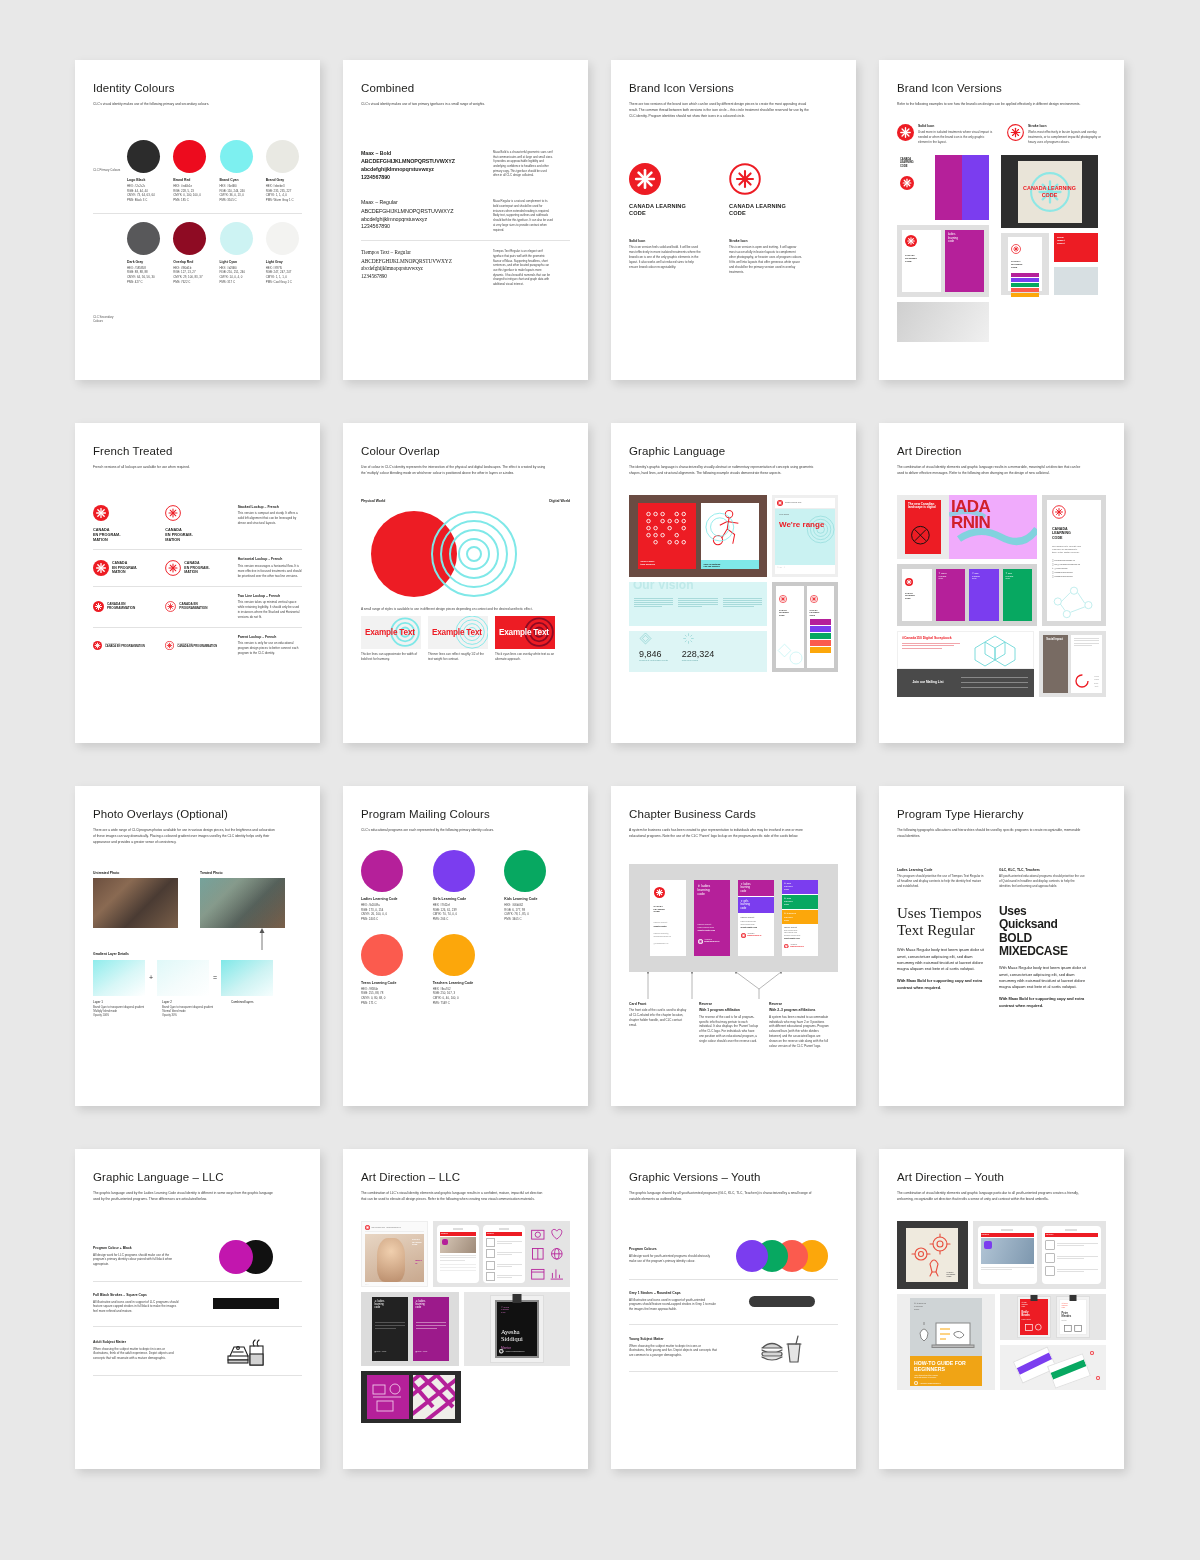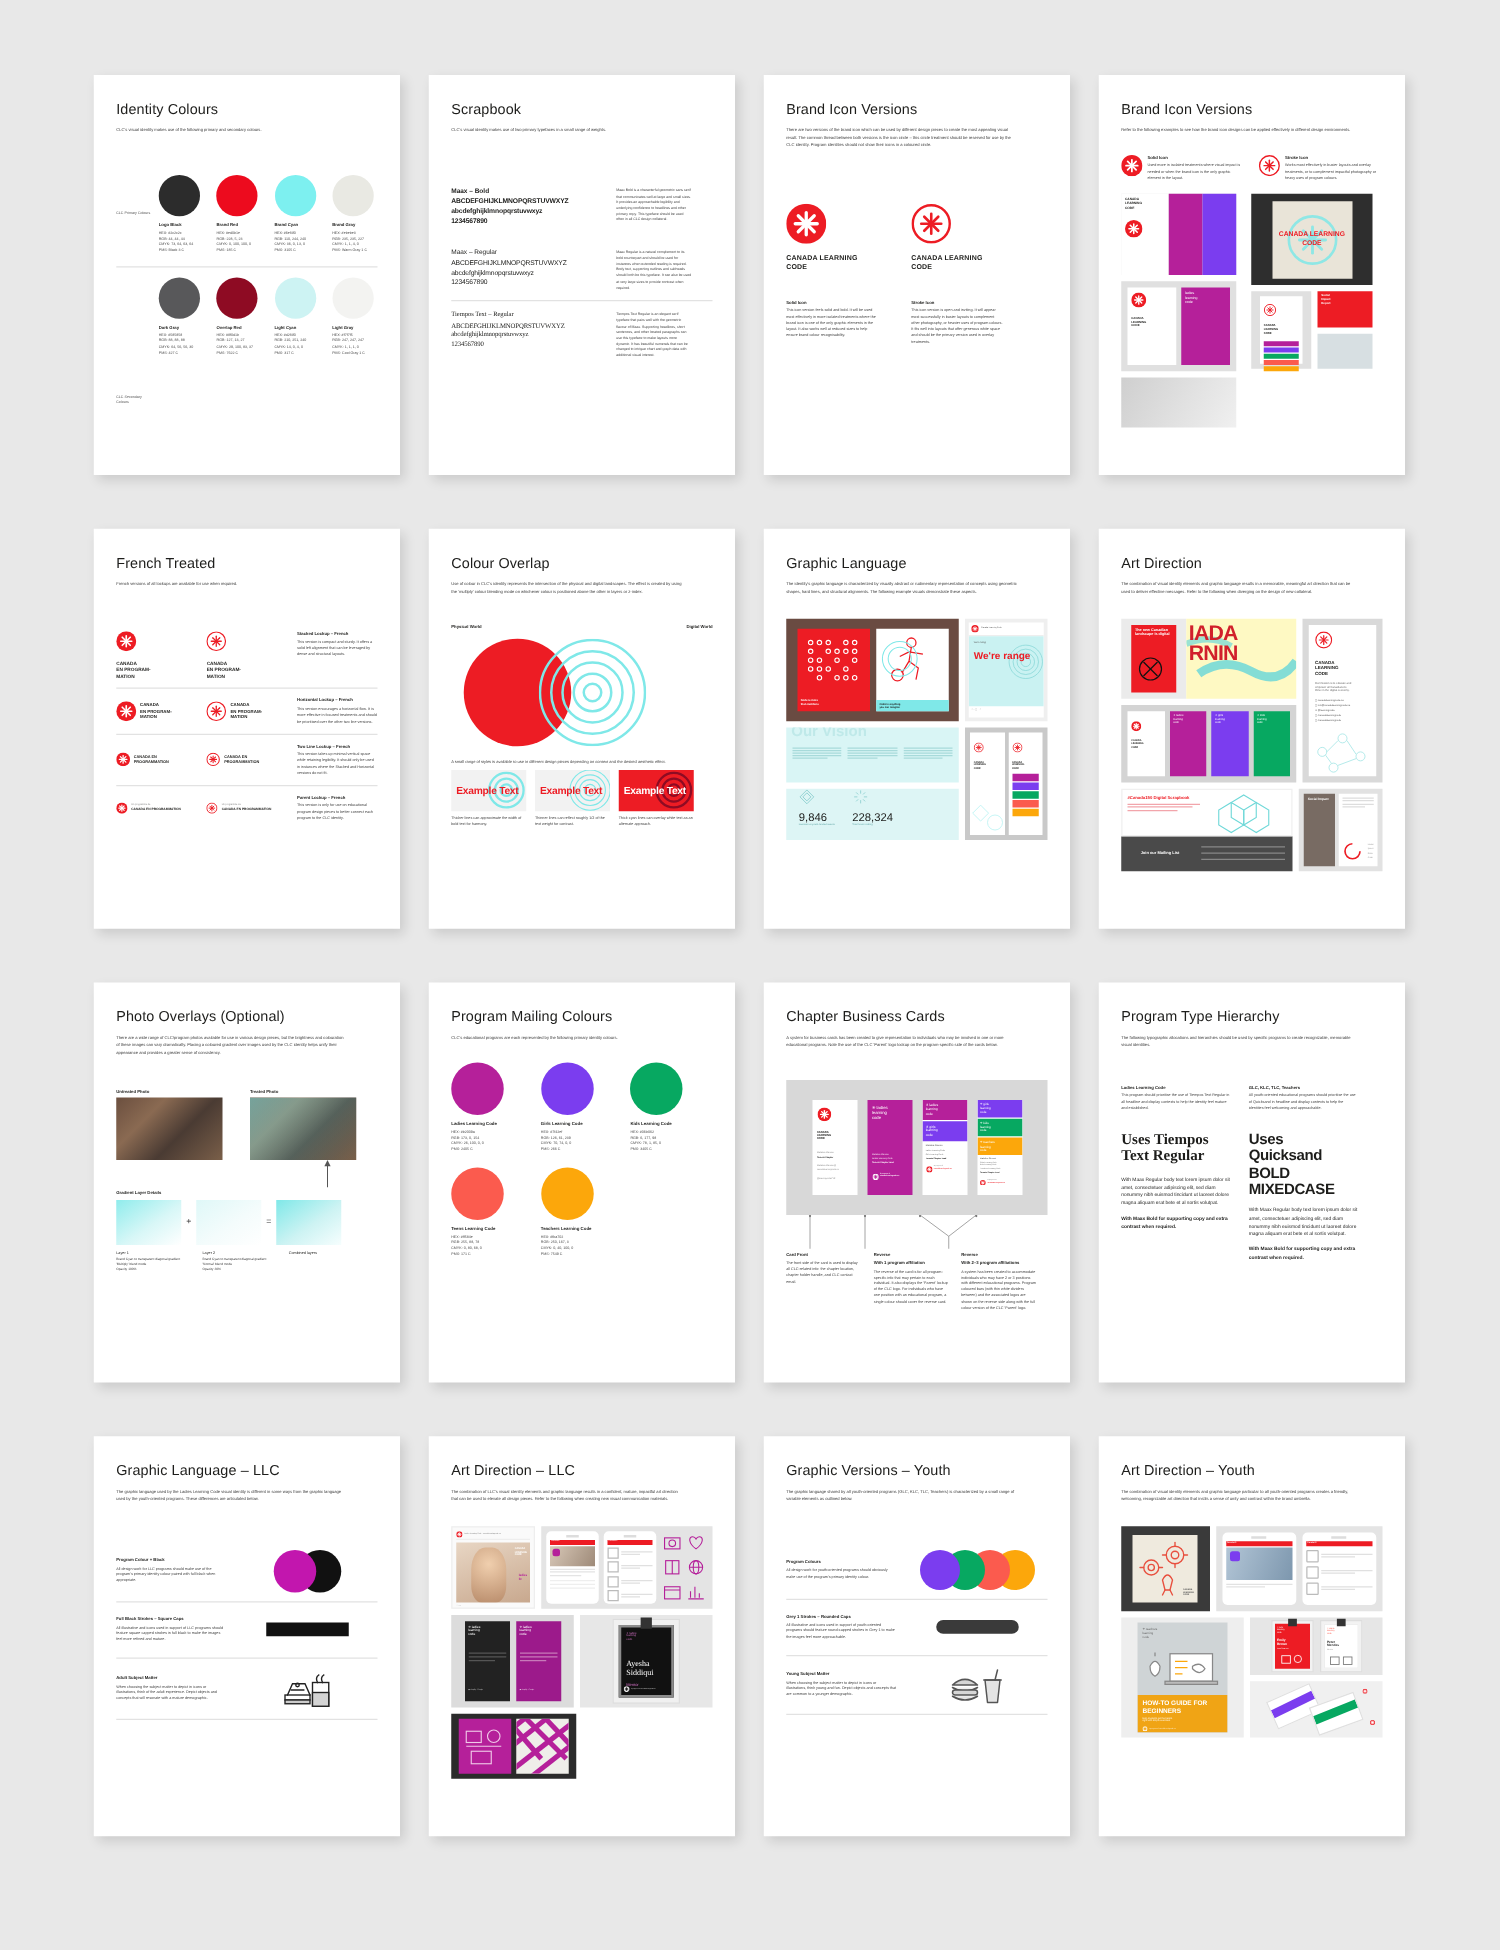--- a/index.html
+++ b/index.html
@@ -74,21 +74,21 @@
   .ex-card.redbg .txt{color:#fff;}
 
   
   .pc-grid{display:grid;grid-template-columns:repeat(3,1fr);row-gap:12px;column-gap:6px;margin-top:16px;}
   .pc-dot{width:42px;height:42px;border-radius:50%;margin-bottom:5px;}
   .pc-name{font-size:3.5px;font-weight:bold;margin-bottom:2px;}
 
   
   .th-cols{display:flex;gap:14px;margin-top:28px;}
   .th-col{width:88px;}
-  .th-big-serif{font-family:"Liberation Serif",serif;font-size:12px;line-height:1.12;margin:16px 0 9px;font-weight:bold;}
+  .th-big-serif{font-family:"Liberation Serif",serif;font-size:15px;line-height:1.12;margin:16px 0 9px;}
   .th-big-sans{font-size:12px;font-weight:bold;line-height:1.12;margin:16px 0 7px;letter-spacing:-.3px;}
   .th-body{font-size:3.9px;line-height:1.6;margin:0 0 6px;}
   .th-bold{font-size:3.9px;line-height:1.6;font-weight:bold;margin:0;}
 
   
   .spec-row{display:flex;align-items:center;gap:8px;padding:7px 0;}
   .spec-txt{width:88px;}
   .spec-vis{flex:1;display:flex;justify-content:center;align-items:center;min-height:30px;}
   .big-sample-serif{font-family:"Liberation Serif",serif;font-size:7.3px;text-align:center;line-height:1.35;}
   .big-sample-sans{font-size:7.3px;text-align:center;line-height:1.35;letter-spacing:-.1px;}
@@ -201,21 +201,21 @@
           <div>HEX: #f7f7f5</div>
             <div>RGB: 247, 247, 247</div>
           <div>CMYK: 1, 1, 1, 0</div>
             <div>PMS: Cool Gray 1 C</div>
         </div>
       </div>
     </div>
   </div>
 
   <div class="page">
-    <div class="p-title">Scrapbook</div>
+    <div class="p-title">Combined</div>
     <p class="p-intro">CLC's visual identity makes use of two primary typefaces in a small range of weights.</p>
 
     <div style="margin-top:42px;">
       <div class="tf-block">
         <div class="tf-left">
           <div class="tf-title bold">Maax – Bold</div>
           <div class="tf-spec bold">ABCDEFGHIJKLMNOPQRSTUVWXYZ</div>
           <div class="tf-spec bold">abcdefghijklmnopqrstuvwxyz</div>
           <div class="tf-spec bold">1234567890</div>
         </div>
@@ -804,21 +804,21 @@
               <div style="color:#fff;font-size:3px;font-weight:bold;line-height:1.25">The new Canadian landscape is digital</div>
               <svg viewBox="0 0 36 30" style="position:absolute;bottom:6px;left:2px;width:30px;height:24px">
                 <circle cx="16" cy="14" r="11" fill="none" stroke="#111" stroke-width="1.2"></circle>
                 <g stroke="#111" stroke-width="1.2">
                     <line x1="9" y1="7" x2="23" y2="21"></line>
                     <line x1="23" y1="7" x2="9" y2="21"></line>
                   </g>
               </svg>
             </div>
           </div>
-          <div style="width:88px;background:#fef9c3;position:relative;overflow:hidden">
+          <div style="width:88px;background:#f0abfc;position:relative;overflow:hidden">
             <svg viewBox="0 0 88 64" style="position:absolute;inset:0;width:100%;height:100%">
               <path d="M10 44 Q30 30 52 42 T88 34" stroke="#6fd8d8" stroke-width="7" fill="none" opacity=".85"></path>
               <path d="M0 20 Q20 12 36 22" stroke="#6fd8d8" stroke-width="5" fill="none" opacity=".7"></path>
             </svg>
             <div style="position:relative;color:#d1202b;font-weight:bold;font-size:17px;line-height:.95;padding:4px 0 0 2px;letter-spacing:-.6px">IADA<br>RNIN</div>
           </div>
         </div>
         <div style="height:62px;background:#d4d4d4;margin-top:5px;display:flex;gap:4px;padding:5px;box-sizing:border-box">
           <div style="flex:1;background:#fff;padding:3px;box-sizing:border-box">
             <svg width="8" height="8" viewBox="0 0 40 40">

